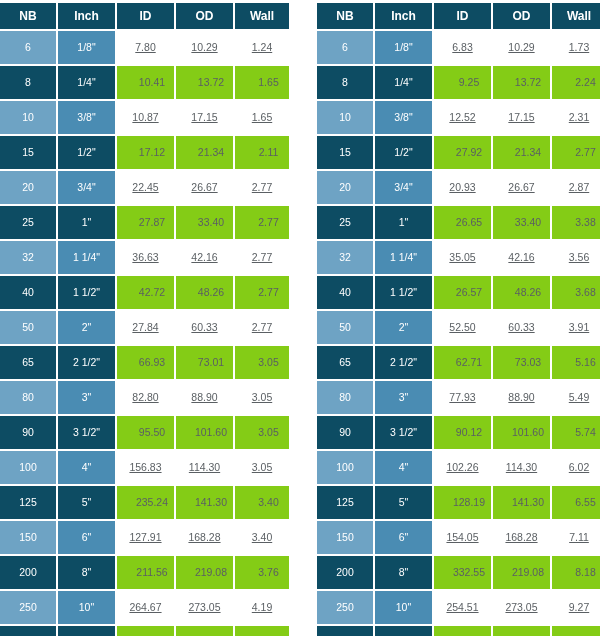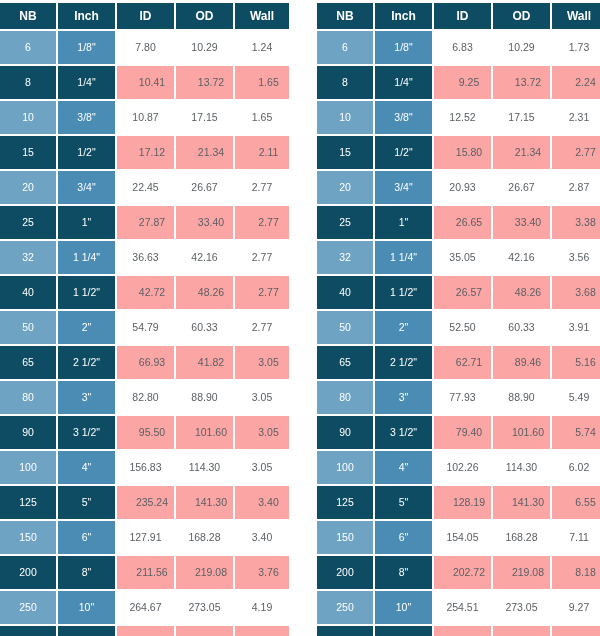--- a/index.html
+++ b/index.html
@@ -69,22 +69,22 @@
     line-height:26px;
   }
 
   
   .tbl tbody tr.odd  td.lbl{ background:#6ea3c4; color:#ffffff; }
   .tbl tbody tr.even td.lbl{ background:#0d4c63; color:#ffffff; }
   .tbl tbody tr.odd  td.lbl.inch{ background:#4a8cb3; }
   .tbl tbody tr.even td.lbl.inch{ background:#0d4c63; }
 
   
-  .tbl tbody tr.odd  td.num{ background:#ffffff; color:#5a5f63; }
-  .tbl tbody tr.even td.num{ background:#fca5a5; color:#5a5f63;padding-left:13px; }
+  .tbl tbody tr.odd  td.num{ background:#ffffff; color:#5a5f63;text-decoration:underline; }
+  .tbl tbody tr.even td.num{ background:#84cc16; color:#5a5f63;padding-left:13px; }
 
   .tbl tbody td{ height:33px; line-height:33px; }
 </style>
 </head>
 <body>
 
 <div class="sheet">
 
   <div class="panel left">
     <div class="panel-title">SCHEDULE 10S PIPE</div>
@@ -158,29 +158,29 @@
           <tr class="even">
             <td class="lbl nb">40</td>
             <td class="lbl inch">1 1/2"</td>
             <td class="num">42.72</td>
             <td class="num">48.26</td>
             <td class="num">2.77</td>
           </tr>
           <tr class="odd">
             <td class="lbl nb">50</td>
             <td class="lbl inch">2"</td>
-            <td class="num">54.79</td>
+            <td class="num">27.84</td>
             <td class="num">60.33</td>
             <td class="num">2.77</td>
           </tr>
           <tr class="even">
             <td class="lbl nb">65</td>
             <td class="lbl inch">2 1/2"</td>
             <td class="num">66.93</td>
-            <td class="num">41.82</td>
+            <td class="num">73.01</td>
             <td class="num">3.05</td>
           </tr>
           <tr class="odd">
             <td class="lbl nb">80</td>
             <td class="lbl inch">3"</td>
             <td class="num">82.80</td>
             <td class="num">88.90</td>
             <td class="num">3.05</td>
           </tr>
           <tr class="even">
@@ -273,21 +273,21 @@
           <tr class="odd">
             <td class="lbl nb">10</td>
             <td class="lbl inch">3/8"</td>
             <td class="num">12.52</td>
             <td class="num">17.15</td>
             <td class="num">2.31</td>
           </tr>
           <tr class="even">
             <td class="lbl nb">15</td>
             <td class="lbl inch">1/2"</td>
-            <td class="num">15.80</td>
+            <td class="num">27.92</td>
             <td class="num">21.34</td>
             <td class="num">2.77</td>
           </tr>
           <tr class="odd">
             <td class="lbl nb">20</td>
             <td class="lbl inch">3/4"</td>
             <td class="num">20.93</td>
             <td class="num">26.67</td>
             <td class="num">2.87</td>
           </tr>
@@ -316,34 +316,34 @@
             <td class="lbl nb">50</td>
             <td class="lbl inch">2"</td>
             <td class="num">52.50</td>
             <td class="num">60.33</td>
             <td class="num">3.91</td>
           </tr>
           <tr class="even">
             <td class="lbl nb">65</td>
             <td class="lbl inch">2 1/2"</td>
             <td class="num">62.71</td>
-            <td class="num">89.46</td>
+            <td class="num">73.03</td>
             <td class="num">5.16</td>
           </tr>
           <tr class="odd">
             <td class="lbl nb">80</td>
             <td class="lbl inch">3"</td>
             <td class="num">77.93</td>
             <td class="num">88.90</td>
             <td class="num">5.49</td>
           </tr>
           <tr class="even">
             <td class="lbl nb">90</td>
             <td class="lbl inch">3 1/2"</td>
-            <td class="num">79.40</td>
+            <td class="num">90.12</td>
             <td class="num">101.60</td>
             <td class="num">5.74</td>
           </tr>
           <tr class="odd">
             <td class="lbl nb">100</td>
             <td class="lbl inch">4"</td>
             <td class="num">102.26</td>
             <td class="num">114.30</td>
             <td class="num">6.02</td>
           </tr>
@@ -357,21 +357,21 @@
           <tr class="odd">
             <td class="lbl nb">150</td>
             <td class="lbl inch">6"</td>
             <td class="num">154.05</td>
             <td class="num">168.28</td>
             <td class="num">7.11</td>
           </tr>
           <tr class="even">
             <td class="lbl nb">200</td>
             <td class="lbl inch">8"</td>
-            <td class="num">202.72</td>
+            <td class="num">332.55</td>
             <td class="num">219.08</td>
             <td class="num">8.18</td>
           </tr>
           <tr class="odd">
             <td class="lbl nb">250</td>
             <td class="lbl inch">10"</td>
             <td class="num">254.51</td>
             <td class="num">273.05</td>
             <td class="num">9.27</td>
           </tr>

